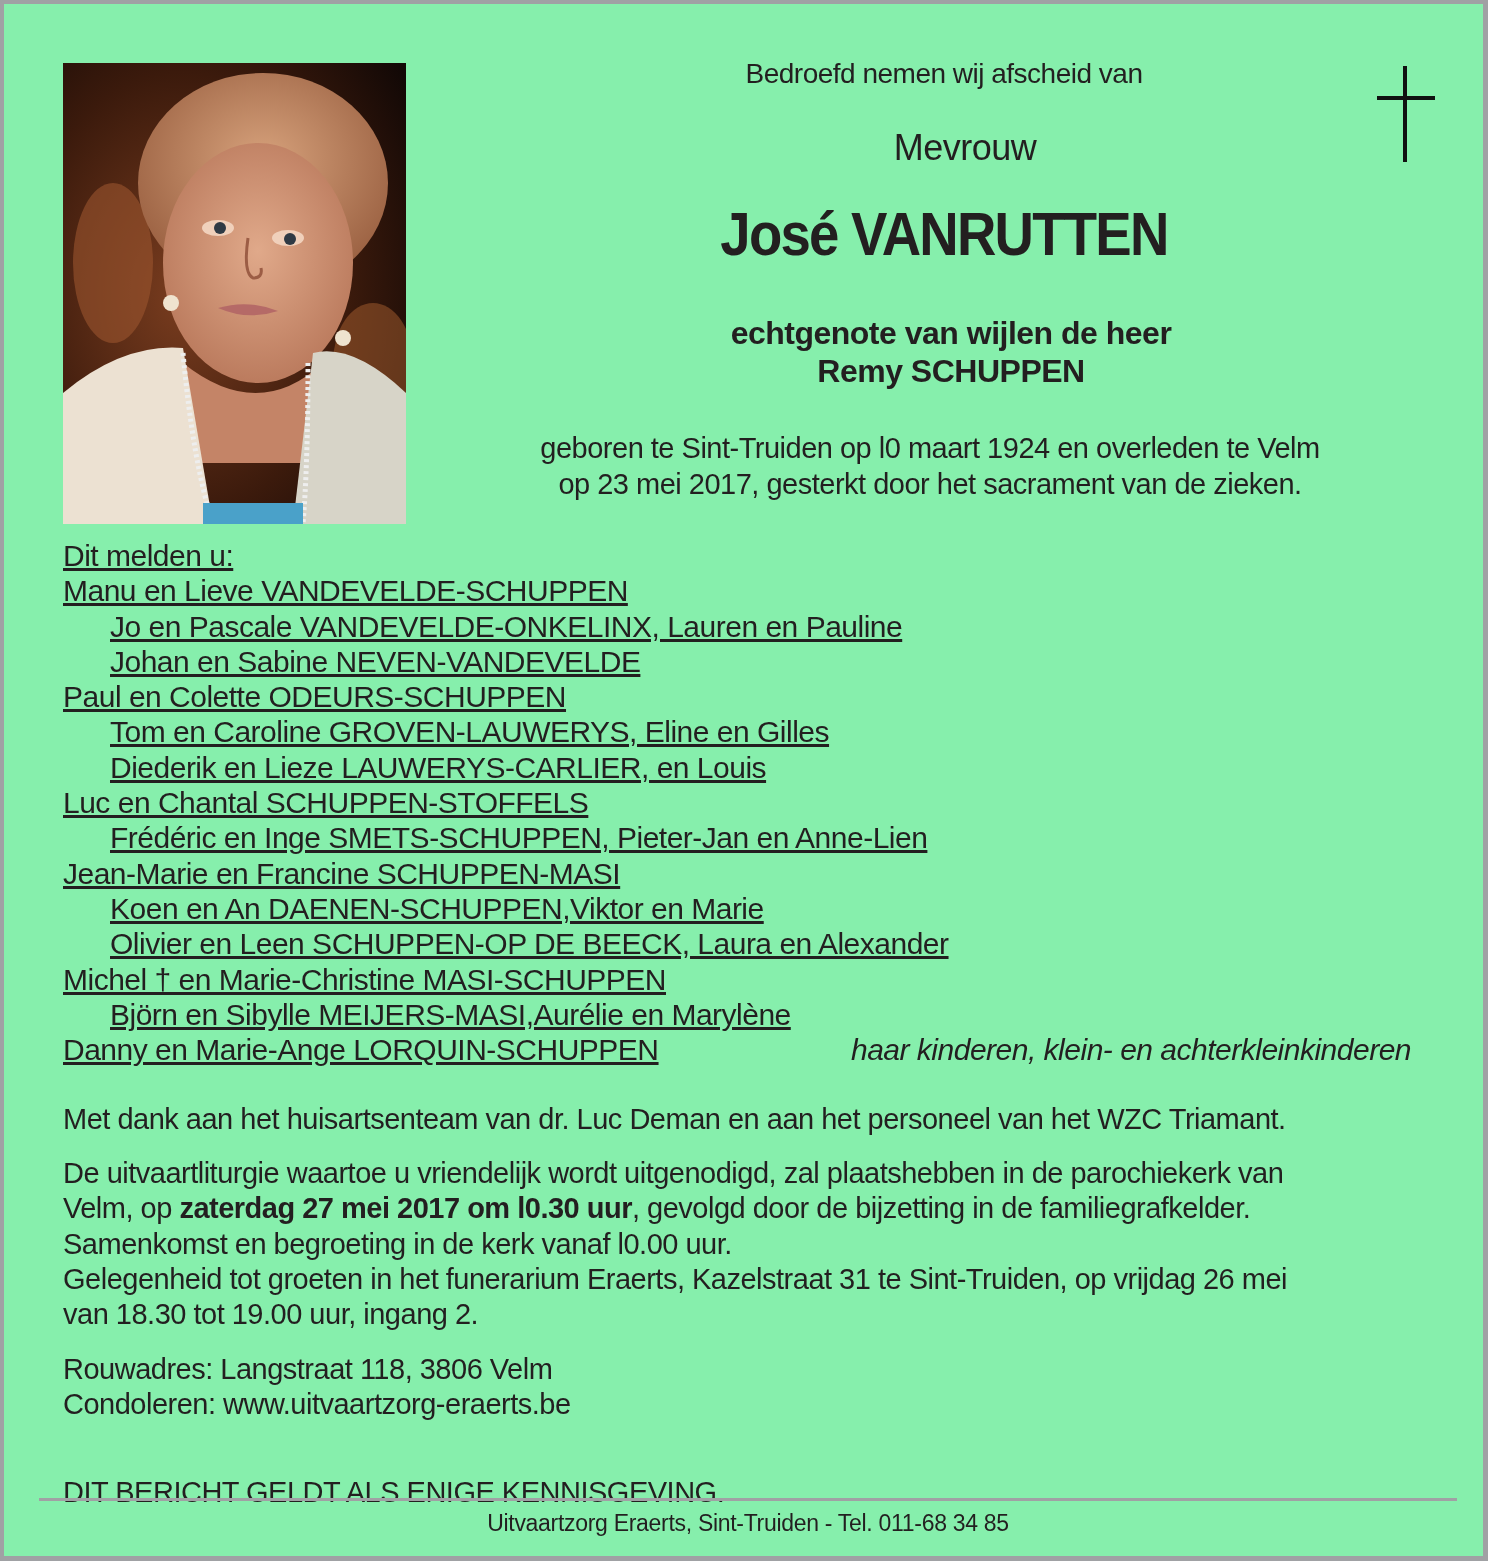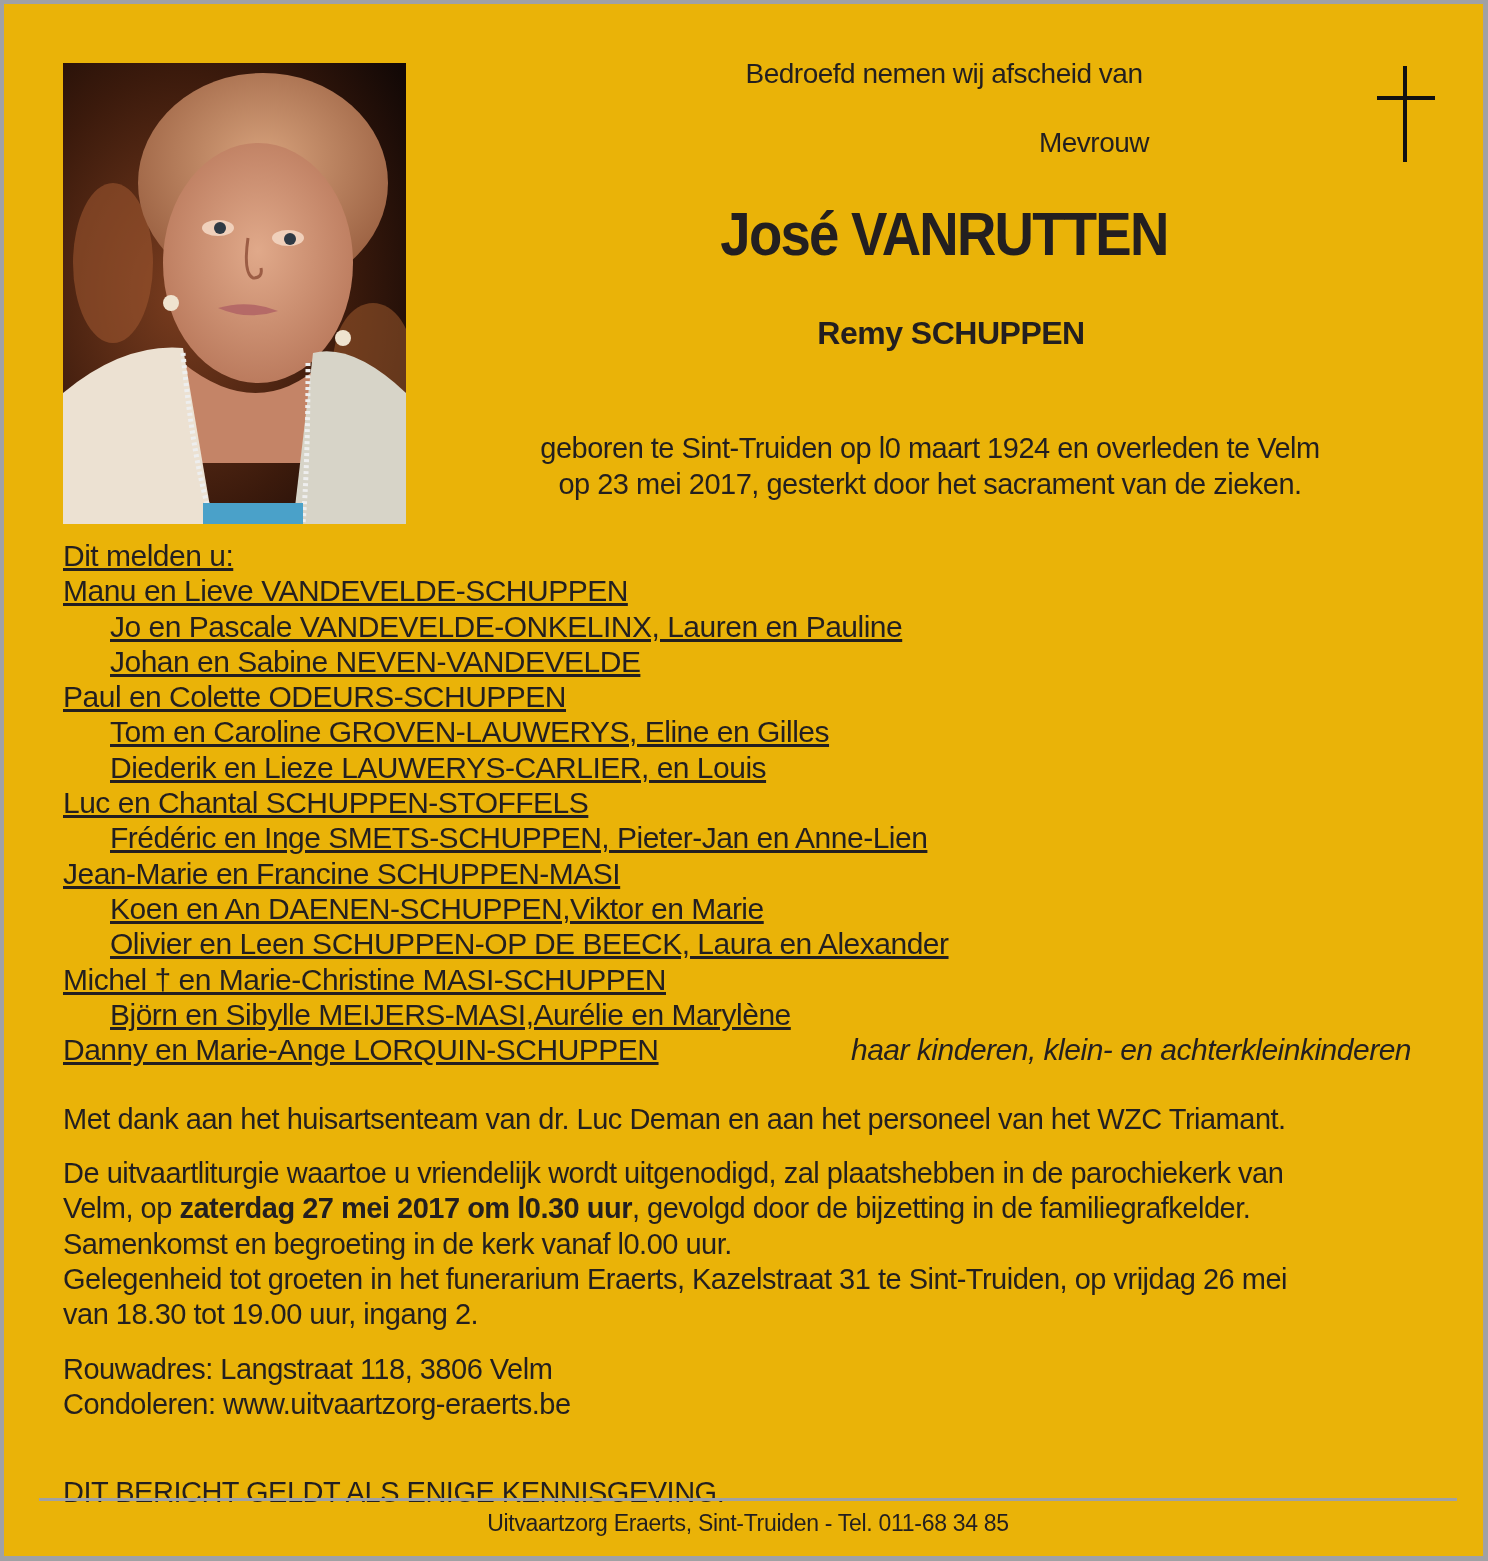--- a/index.html
+++ b/index.html
@@ -1,28 +1,28 @@
 <!DOCTYPE html>
 <html><head>
 <meta charset="utf-8">
 <style>
   html, body { margin: 0; padding: 0; background: #ffffff; }
   body { width: 1488px; height: 1561px; position: relative; overflow: hidden;
          font-family: "Liberation Sans", "DejaVu Sans", sans-serif; color: #231f20; }
   .frame { position: absolute; left: 0; top: 0; width: 1488px; height: 1561px; box-sizing: border-box;
            border-left: 4px solid #a0a1a4; border-top: 4px solid #a0a1a4;
-           border-right: 5px solid #a0a1a4; border-bottom: 5px solid #a0a1a4; background: #eab308; }
+           border-right: 5px solid #a0a1a4; border-bottom: 5px solid #a0a1a4; background: #86efac; }
   .photo { position: absolute; left: 59px; top: 59px; width: 343px; height: 461px; overflow: hidden; }
   .photo svg { display: block; }
   .cross { position: absolute; left: 1372px; top: 62px; width: 60px; height: 96px; }
   .cross .v { position: absolute; left: 27px; top: 0; width: 4px; height: 96px; background: #111; }
   .cross .h { position: absolute; left: 1px; top: 30px; width: 58px; height: 4px; background: #111; }
   .center { position: absolute; text-align: center; white-space: nowrap; }
   .intro { left: 640px; width: 600px; top: 54px; font-size: 28px; letter-spacing: -0.5px; }
-  .title-prefix { left: 745px; width: 400px; top: 123px; font-size: 28px; letter-spacing: -0.5px; text-align: right; }
+  .title-prefix { left: 761px; width: 400px; top: 123px; font-size: 36px; letter-spacing: -0.5px; }
   .name { left: 640px; width: 600px; top: 194px; font-size: 62px; font-weight: bold; letter-spacing: -2px;
           transform: scaleX(0.88); transform-origin: center; }
   .spouse { left: 597px; width: 700px; top: 310px; font-size: 32px; font-weight: bold; line-height: 38px; letter-spacing: -0.5px; }
   .born { left: 436px; width: 980px; top: 426px; font-size: 29px; line-height: 36px; letter-spacing: -0.5px; }
   .family { position: absolute; left: 59px; top: 534px; width: 1370px; font-size: 30px; line-height: 35.3px; letter-spacing: -0.5px; text-decoration: underline; }
   .family .row { position: relative; height: 35.3px; white-space: nowrap; }
   .family .indent { padding-left: 47px; }
   .family .rel { position: absolute; right: 22px; top: 0; font-style: italic; }
   .para { position: absolute; left: 59px; width: 1380px; font-size: 29px; line-height: 35.3px; letter-spacing: -0.5px; }
   .thanks { top: 1098px; }
@@ -79,20 +79,21 @@
 
   <div class="cross">
     <div class="v"></div>
     <div class="h"></div>
   </div>
 
   <div class="center intro">Bedroefd nemen wij afscheid van</div>
   <div class="center title-prefix">Mevrouw</div>
   <div class="center name">José VANRUTTEN</div>
   <div class="center spouse">
+    <div>echtgenote van wijlen de heer</div>
     <div>Remy SCHUPPEN</div>
   </div>
   <div class="center born">
     <div>geboren te Sint-Truiden op l0 maart 1924 en overleden te Velm</div>
     <div>op 23 mei 2017, gesterkt door het sacrament van de zieken.</div>
   </div>
 
   <div class="family">
     <div class="row">Dit melden u:</div>
     <div class="row">Manu en Lieve VANDEVELDE-SCHUPPEN</div>

